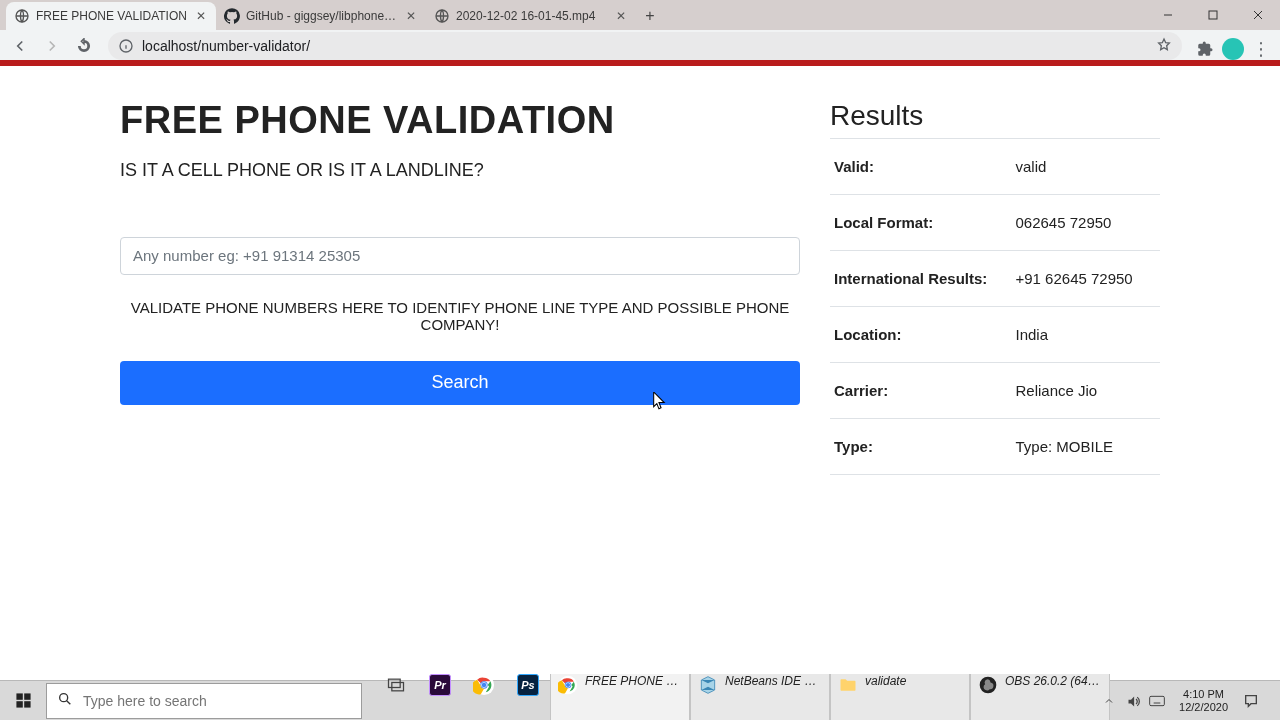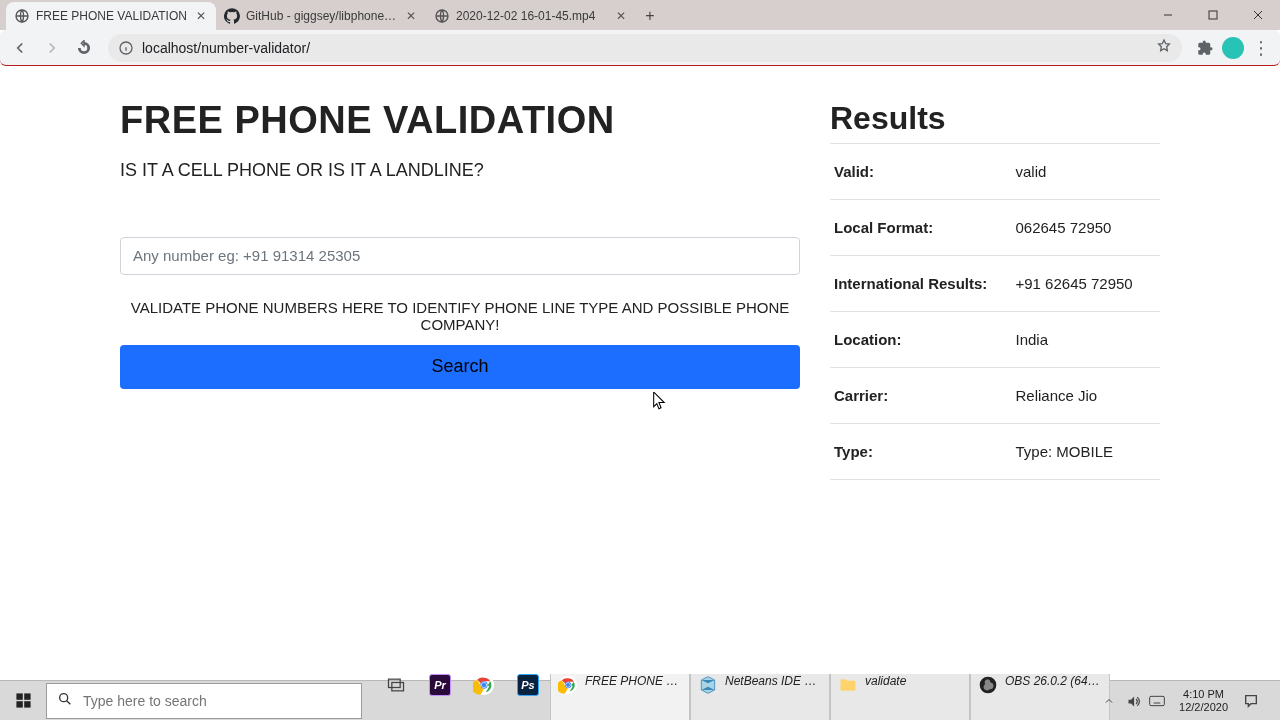--- a/index.html
+++ b/index.html
@@ -17,21 +17,21 @@
 .tab.active { background:#f1f3f4; }
 .tab .favicon { width:16px; height:16px; margin-right:6px; flex-shrink:0; display:flex; align-items:center; justify-content:center; }
 .tab .favicon svg { width:16px; height:16px; }
 .tab .tab-title { flex:1; white-space:nowrap; overflow:hidden; text-overflow:ellipsis; }
 .tab .tab-close { width:14px; height:14px; margin-left:4px; color:#555; display:flex; align-items:center; justify-content:center; font-size:12px; }
 .new-tab { width:28px; height:28px; display:flex; align-items:center; justify-content:center; color:#444; font-size:16px; margin-top:2px; }
 .win-controls { position:absolute; right:0; top:0; height:30px; display:flex; }
 .win-btn { width:45px; height:30px; display:flex; align-items:center; justify-content:center; color:#333; }
 .win-btn svg { width:10px; height:10px; }
 
-.toolbar { height:36px; background:#f1f3f4; display:flex; align-items:center; padding:0 6px; gap:4px; border-bottom:1px solid #b91c1c;border-radius:6px;}
+.toolbar { height:36px; background:#f1f3f4; display:flex; align-items:flex-end; padding:0 6px; gap:4px; border-bottom:6px solid #b91c1c;}
 .nav-btn { width:28px; height:28px; display:flex; align-items:center; justify-content:center; color:#5f6368; border-radius:50%; }
 .nav-btn.disabled { color:#b6b6b6; }
 .omnibox {
   flex:1; height:28px; background:#e9e9ea; border-radius:14px; display:flex; align-items:center;
   padding:0 10px; gap:8px; color:#202124; font-size:14px; margin:0 6px;
 }
 .omnibox .info-icon { width:16px; height:16px; color:#5f6368; }
 .omnibox .url { flex:1; }
 .omnibox .star { color:#5f6368; }
 .ext-icons { display:flex; align-items:center; gap:8px; padding:0 4px; }
@@ -47,25 +47,25 @@
 
 .page-title { font-size:38px; font-weight:700; color:#222; letter-spacing:0.5px; line-height:1.1; }
 .page-subtitle { font-size:18px; color:#222; margin-top:18px; font-weight:400; }
 .phone-input {
   width:100%; height:38px; margin-top:56px; border:1px solid #ced4da; border-radius:4px;
   padding:0 12px; font-size:15px; color:#495057;
 }
 .phone-input::placeholder { color:#6c757d; }
 .help-text { font-size:15px; color:#222; margin-top:24px; text-align:center; }
 .search-btn {
-  width:100%; height:44px; margin-top:12px; background:#1b6eff; color:#000000; border:none;
+  width:100%; height:44px; margin-top:28px; background:#1b6eff; color:#ffffff; border:none;
   border-radius:4px; font-size:18px; cursor:pointer;
 }
 
-.results-title { font-size:32px; font-weight:700; color:#222; margin-bottom:6px; }
+.results-title { font-size:28px; font-weight:400; color:#222; margin-bottom:6px; }
 .results-table { width:100%; border-collapse:collapse; }
 .results-table tr { border-top:1px solid #dee2e6; }
 .results-table tr:last-child { border-bottom:1px solid #dee2e6;margin-left:27px; }
 .results-table td { padding:19px 4px; font-size:15px; color:#222; vertical-align:middle; }
 .results-table td.key { font-weight:700; width:55%; }
 
 
 .cursor { position:absolute; left:653px; top:392px; pointer-events:none; }
 .cursor svg { width:14px; height:20px; }
 

